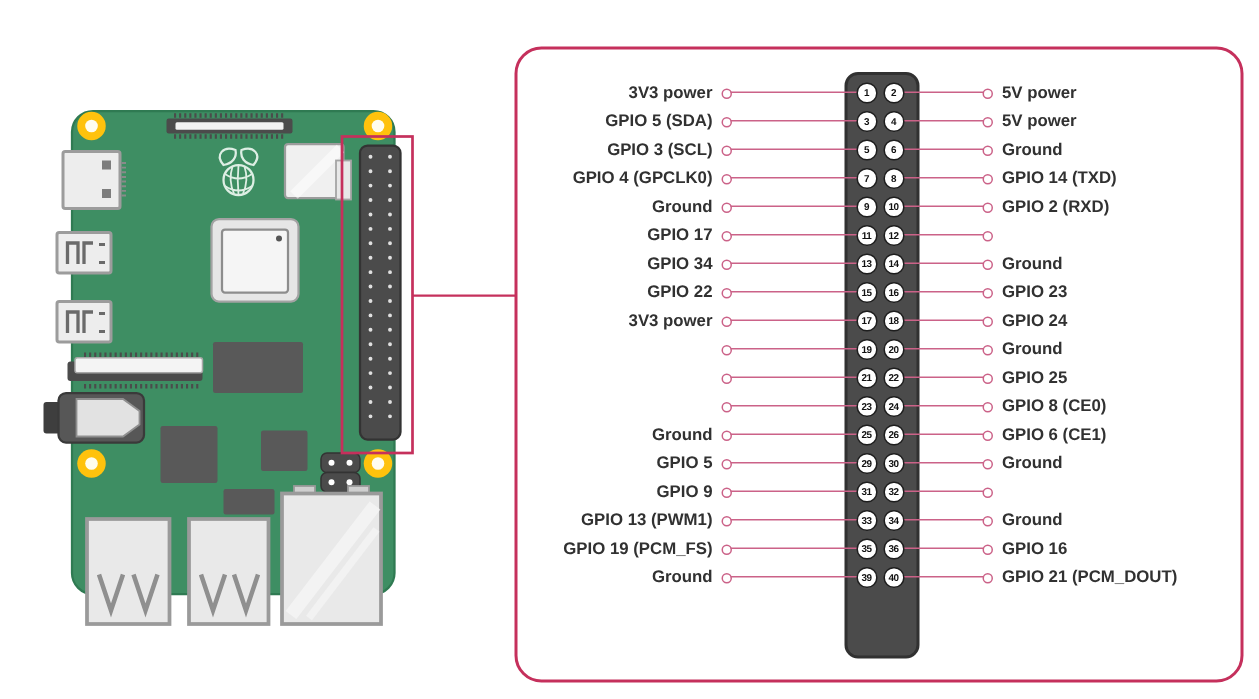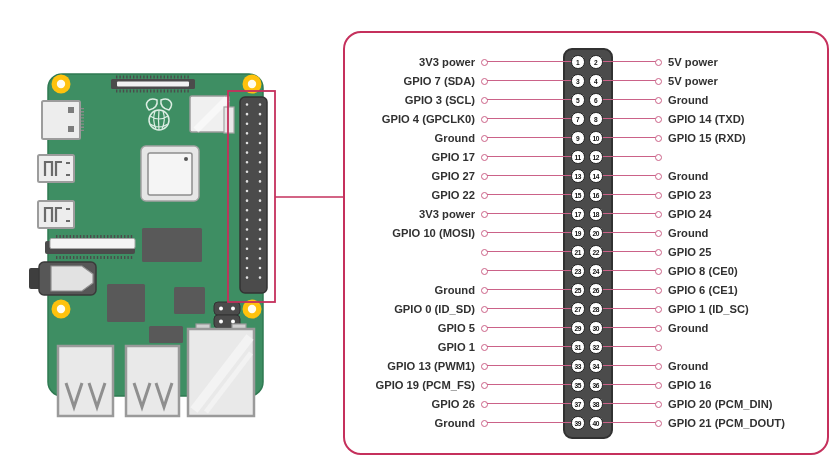--- a/index.html
+++ b/index.html
@@ -173,21 +173,21 @@
     <span class="dot left"></span>
     <span class="wire left"></span>
     <span class="wire right"></span>
     <span class="pin odd">1</span>
     <span class="pin even">2</span>
     <span class="dot right"></span>
     <div class="lbl right">5V power</div>
   </div>
 
   <div class="row">
-    <div class="lbl left">GPIO 7 (SDA)</div>
+    <div class="lbl left">GPIO 5 (SDA)</div>
     <span class="dot left"></span>
     <span class="wire left"></span>
     <span class="wire right"></span>
     <span class="pin odd">3</span>
     <span class="pin even">4</span>
     <span class="dot right"></span>
     <div class="lbl right">5V power</div>
   </div>
 
   <div class="row">
@@ -213,35 +213,35 @@
   </div>
 
   <div class="row">
     <div class="lbl left">Ground</div>
     <span class="dot left"></span>
     <span class="wire left"></span>
     <span class="wire right"></span>
     <span class="pin odd">9</span>
     <span class="pin even">10</span>
     <span class="dot right"></span>
-    <div class="lbl right">GPIO 15 (RXD)</div>
+    <div class="lbl right">GPIO 2 (RXD)</div>
   </div>
 
   <div class="row">
     <div class="lbl left">GPIO 17</div>
     <span class="dot left"></span>
     <span class="wire left"></span>
     <span class="wire right"></span>
     <span class="pin odd">11</span>
     <span class="pin even">12</span>
     <span class="dot right"></span>
   </div>
 
   <div class="row">
-    <div class="lbl left">GPIO 27</div>
+    <div class="lbl left">GPIO 34</div>
     <span class="dot left"></span>
     <span class="wire left"></span>
     <span class="wire right"></span>
     <span class="pin odd">13</span>
     <span class="pin even">14</span>
     <span class="dot right"></span>
     <div class="lbl right">Ground</div>
   </div>
 
   <div class="row">
@@ -260,21 +260,20 @@
     <span class="dot left"></span>
     <span class="wire left"></span>
     <span class="wire right"></span>
     <span class="pin odd">17</span>
     <span class="pin even">18</span>
     <span class="dot right"></span>
     <div class="lbl right">GPIO 24</div>
   </div>
 
   <div class="row">
-    <div class="lbl left">GPIO 10 (MOSI)</div>
     <span class="dot left"></span>
     <span class="wire left"></span>
     <span class="wire right"></span>
     <span class="pin odd">19</span>
     <span class="pin even">20</span>
     <span class="dot right"></span>
     <div class="lbl right">Ground</div>
   </div>
 
   <div class="row">
@@ -301,44 +300,34 @@
     <div class="lbl left">Ground</div>
     <span class="dot left"></span>
     <span class="wire left"></span>
     <span class="wire right"></span>
     <span class="pin odd">25</span>
     <span class="pin even">26</span>
     <span class="dot right"></span>
     <div class="lbl right">GPIO 6 (CE1)</div>
   </div>
 
-  <div class="row">
-    <div class="lbl left">GPIO 0 (ID_SD)</div>
-    <span class="dot left"></span>
-    <span class="wire left"></span>
-    <span class="wire right"></span>
-    <span class="pin odd">27</span>
-    <span class="pin even">28</span>
-    <span class="dot right"></span>
-    <div class="lbl right">GPIO 1 (ID_SC)</div>
-  </div>
 
   <div class="row">
     <div class="lbl left">GPIO 5</div>
     <span class="dot left"></span>
     <span class="wire left"></span>
     <span class="wire right"></span>
     <span class="pin odd">29</span>
     <span class="pin even">30</span>
     <span class="dot right"></span>
     <div class="lbl right">Ground</div>
   </div>
 
   <div class="row">
-    <div class="lbl left">GPIO 1</div>
+    <div class="lbl left">GPIO 9</div>
     <span class="dot left"></span>
     <span class="wire left"></span>
     <span class="wire right"></span>
     <span class="pin odd">31</span>
     <span class="pin even">32</span>
     <span class="dot right"></span>
   </div>
 
   <div class="row">
     <div class="lbl left">GPIO 13 (PWM1)</div>
@@ -355,30 +344,20 @@
     <div class="lbl left">GPIO 19 (PCM_FS)</div>
     <span class="dot left"></span>
     <span class="wire left"></span>
     <span class="wire right"></span>
     <span class="pin odd">35</span>
     <span class="pin even">36</span>
     <span class="dot right"></span>
     <div class="lbl right">GPIO 16</div>
   </div>
 
-  <div class="row">
-    <div class="lbl left">GPIO 26</div>
-    <span class="dot left"></span>
-    <span class="wire left"></span>
-    <span class="wire right"></span>
-    <span class="pin odd">37</span>
-    <span class="pin even">38</span>
-    <span class="dot right"></span>
-    <div class="lbl right">GPIO 20 (PCM_DIN)</div>
-  </div>
 
   <div class="row">
     <div class="lbl left">Ground</div>
     <span class="dot left"></span>
     <span class="wire left"></span>
     <span class="wire right"></span>
     <span class="pin odd">39</span>
     <span class="pin even">40</span>
     <span class="dot right"></span>
     <div class="lbl right">GPIO 21 (PCM_DOUT)</div>

